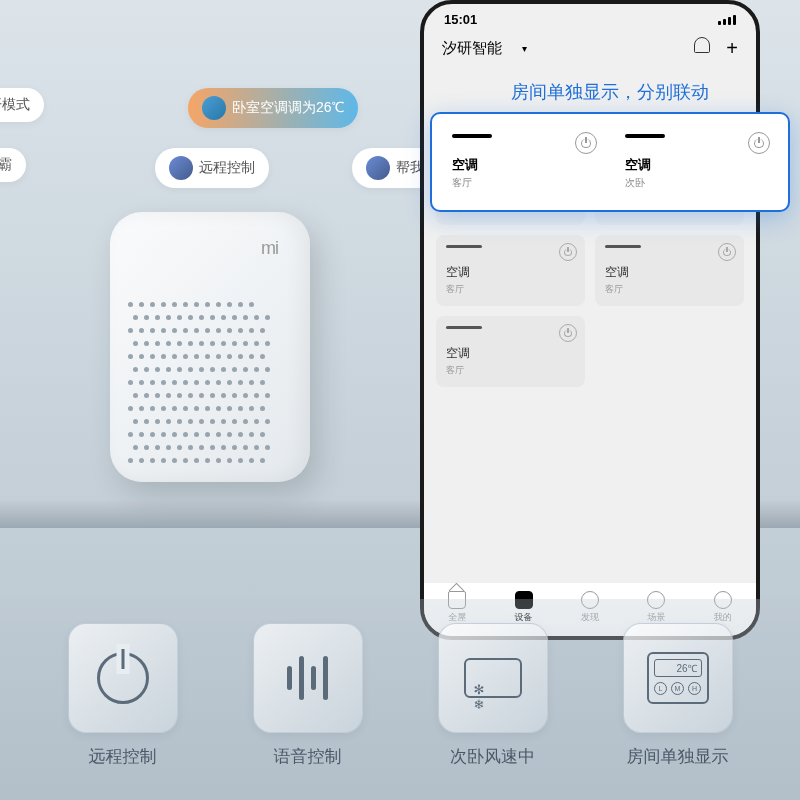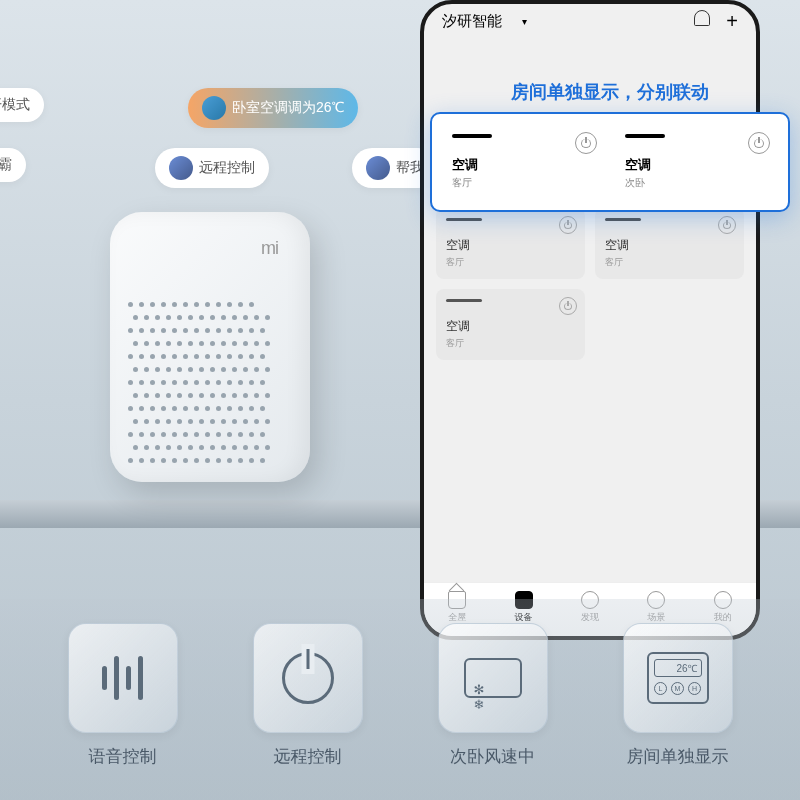--- a/index.html
+++ b/index.html
@@ -14,21 +14,21 @@
 .status-bar{display:flex;justify-content:space-between;align-items:center;padding:8px 20px 4px;font-size:13px;font-weight:600}
 .sig{display:flex;gap:2px;align-items:flex-end}
 .sig i{width:3px;background:#000;border-radius:1px}
 .app-hdr{display:flex;justify-content:space-between;align-items:center;padding:6px 18px 10px}
 .app-title{font-size:15px;font-weight:500;display:flex;align-items:center;gap:20px}
 .app-acts{display:flex;gap:16px;font-size:18px}
 .bell{position:relative;width:16px;height:16px;border:1.5px solid #333;border-radius:50% 50% 10% 10%}
 .plus{font-size:20px;font-weight:300}
 
 .callout{position:absolute;left:430px;top:80px;width:360px;z-index:5}
-.callout-lbl{color:#1e6fd9;font-size:18px;font-weight:700;text-align:center;margin-bottom:8px}
+.callout-lbl{color:#1e6fd9;font-size:18px;font-weight:400;text-align:center;margin-bottom:8px}
 .callout-box{background:#fff;border:2px solid #1e6fd9;border-radius:10px;padding:10px;display:flex;gap:10px;box-shadow:0 6px 24px rgba(30,111,217,0.3)}
 .dcard{flex:1;background:#fff;border-radius:8px;padding:10px;position:relative}
 .dcard .bar{width:40px;height:4px;background:#000;border-radius:2px;margin-bottom:18px}
 .dcard .nm{font-size:13px;font-weight:600;color:#000}
 .dcard .rm{font-size:10px;color:#888;margin-top:2px}
 .pwr{position:absolute;top:8px;right:8px;width:22px;height:22px;border:1.5px solid #999;border-radius:50%;display:flex;align-items:center;justify-content:center}
 .pwr::after{content:"";width:8px;height:8px;border:1.5px solid #999;border-radius:50%;border-top:none;transform:rotate(0deg)}
 .pwr::before{content:"";position:absolute;width:1.5px;height:6px;background:#999;top:4px}
 
 .grid{padding:84px 12px 12px;display:grid;grid-template-columns:1fr 1fr;gap:10px}
@@ -268,20 +268,29 @@
       <span class="av"></span>
       <span>远程控制</span>
     </div>
     <div class="bubble" style="left: 352px; top: 148px;">
       <span class="av"></span>
       <span>帮我</span>
     </div>
   </div>
 
 <div class="phone">
+  <div class="status-bar">
+    <span>15:01</span>
+    <span class="sig">
+        <i style="height:4px"></i>
+        <i style="height:6px"></i>
+        <i style="height:8px"></i>
+        <i style="height:10px"></i>
+      </span>
+  </div>
   <div class="app-hdr">
     <div class="app-title">
         <span>汐研智能</span>
         <span style="font-size:10px">▾</span>
       </div>
     <div class="app-acts">
       <span class="bell"></span>
       <span class="plus">+</span>
     </div>
   </div>
@@ -353,36 +362,36 @@
       <div class="dcard">
         <div class="bar"></div>
         <span class="pwr"></span>
         <div class="nm">空调</div>
         <div class="rm">次卧</div>
       </div>
     </div>
 </div>
 
 <div class="features" id="features">
+    <div class="feat">
+      <div class="feat-box">
+        <div class="ico-pwr"></div>
+      </div>
+      <div class="feat-lbl">远程控制</div>
+    </div>
     <div class="feat">
       <div class="feat-box">
         <div class="ico-voice">
           <i style="height:24px"></i>
           <i style="height:44px"></i>
           <i style="height:24px"></i>
           <i style="height:44px"></i>
         </div>
       </div>
       <div class="feat-lbl">语音控制</div>
-    </div>
-    <div class="feat">
-      <div class="feat-box">
-        <div class="ico-pwr"></div>
-      </div>
-      <div class="feat-lbl">远程控制</div>
     </div>
     <div class="feat">
       <div class="feat-box">
         <div class="ico-mode"></div>
       </div>
       <div class="feat-lbl">次卧风速中</div>
     </div>
     <div class="feat">
       <div class="feat-box">
         <div class="ico-panel">

